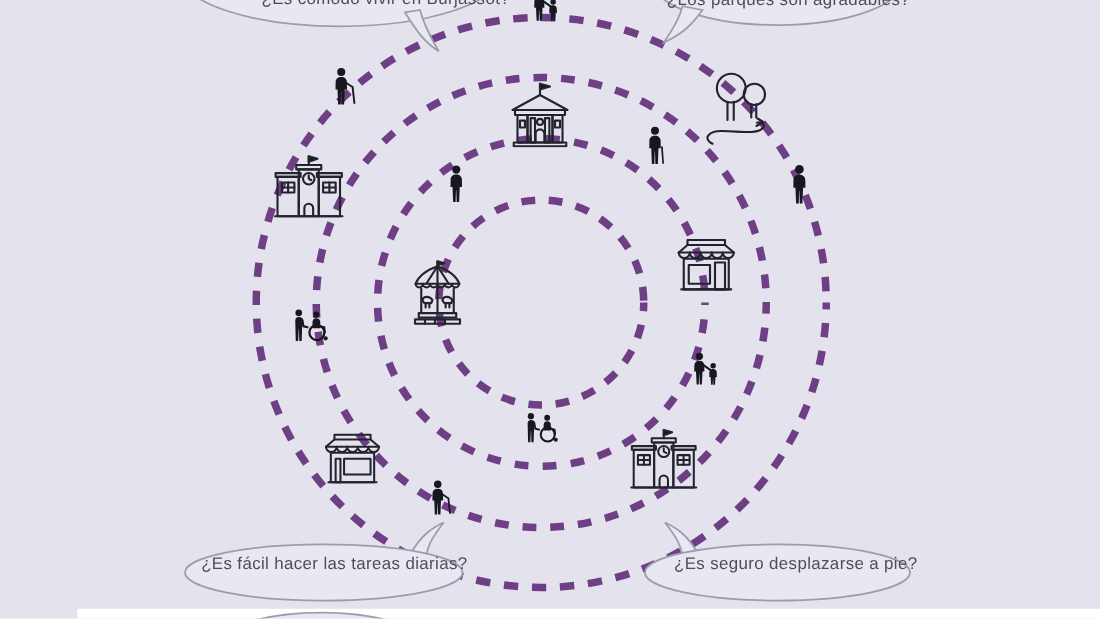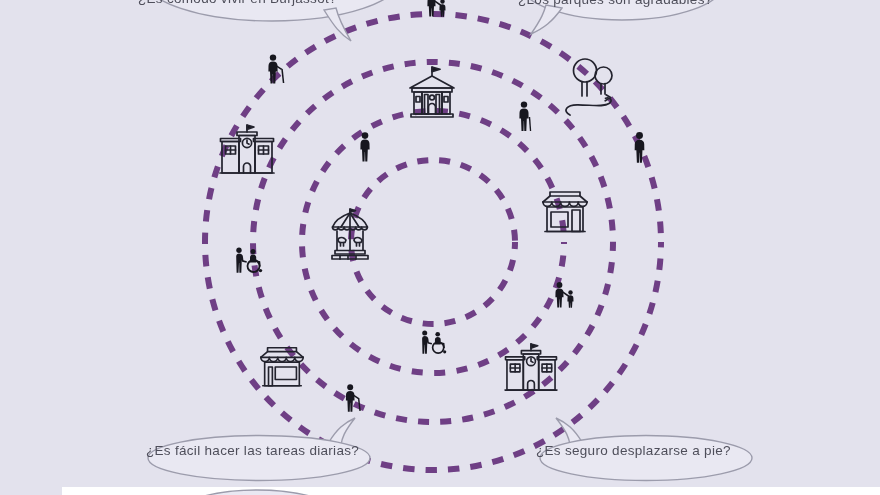--- a/index.html
+++ b/index.html
@@ -10,21 +10,21 @@
   }
   .layer{position:absolute;left:0;top:0;}
   .icon{position:absolute;}
   .icon svg{display:block;width:100%;height:100%;}
   .line{stroke:var(--building-stroke,#23232e);stroke-width:1.7;fill:none;stroke-linecap:round;stroke-linejoin:round;}
   .solid{fill:var(--icon,#17171f);stroke:none;}
   .bubble{position:absolute;}
   .bubble svg{display:block;width:100%;height:100%;overflow:visible;}
   .bubble-shape{fill:var(--bubble-fill,#e9e8f2);stroke:var(--bubble-stroke,#9c9cac);stroke-width:1.4;}
   .bubble-text{
-    position:absolute;left:0;right:0;text-align:left;
+    position:absolute;left:0;right:0;text-align:right;
     font-size:13.5px;font-weight:500;letter-spacing:.3px;
     color:var(--bubble-text,#4e4e5a);white-space:nowrap;
   }
   .page-edge{position:absolute;left:62px;top:487px;width:818px;height:8px;background:var(--strip,#ffffff);}
 </style>
 </head>
 <body>
 
 <div class="canvas">
 
@@ -304,21 +304,21 @@
   </div>
 
   <div class="bubble" style="left:146px;top:416px;width:228px;height:68px">
     <svg viewBox="0 0 228 68">
       <path class="bubble-shape" d="M 183 26 C 191 13 198 7 209 2 C 198 16 196 22 195 29 Z"></path>
       <ellipse class="bubble-shape" cx="113" cy="42" rx="111" ry="22.5"></ellipse>
     </svg>
     <div class="bubble-text" style="top:27px">¿Es fácil hacer las tareas diarias?</div>
   </div>
 
-  <div class="bubble" style="left:536px;top:416px;width:222px;height:68px">
+  <div class="bubble" style="left:512px;top:416px;width:222px;height:68px">
     <svg viewBox="0 0 222 68">
       <path class="bubble-shape" d="M 46 26 C 38 13 31 7 20 2 C 31 16 33 22 34 29 Z"></path>
       <ellipse class="bubble-shape" cx="110" cy="42" rx="106" ry="22.5"></ellipse>
     </svg>
     <div class="bubble-text" style="top:27px">¿Es seguro desplazarse a pie?</div>
   </div>
 
   <div class="bubble" style="left:165px;top:488px;width:184px;height:40px">
     <svg viewBox="0 0 184 40">
       <ellipse class="bubble-shape" cx="92" cy="34" rx="90" ry="32"></ellipse>

